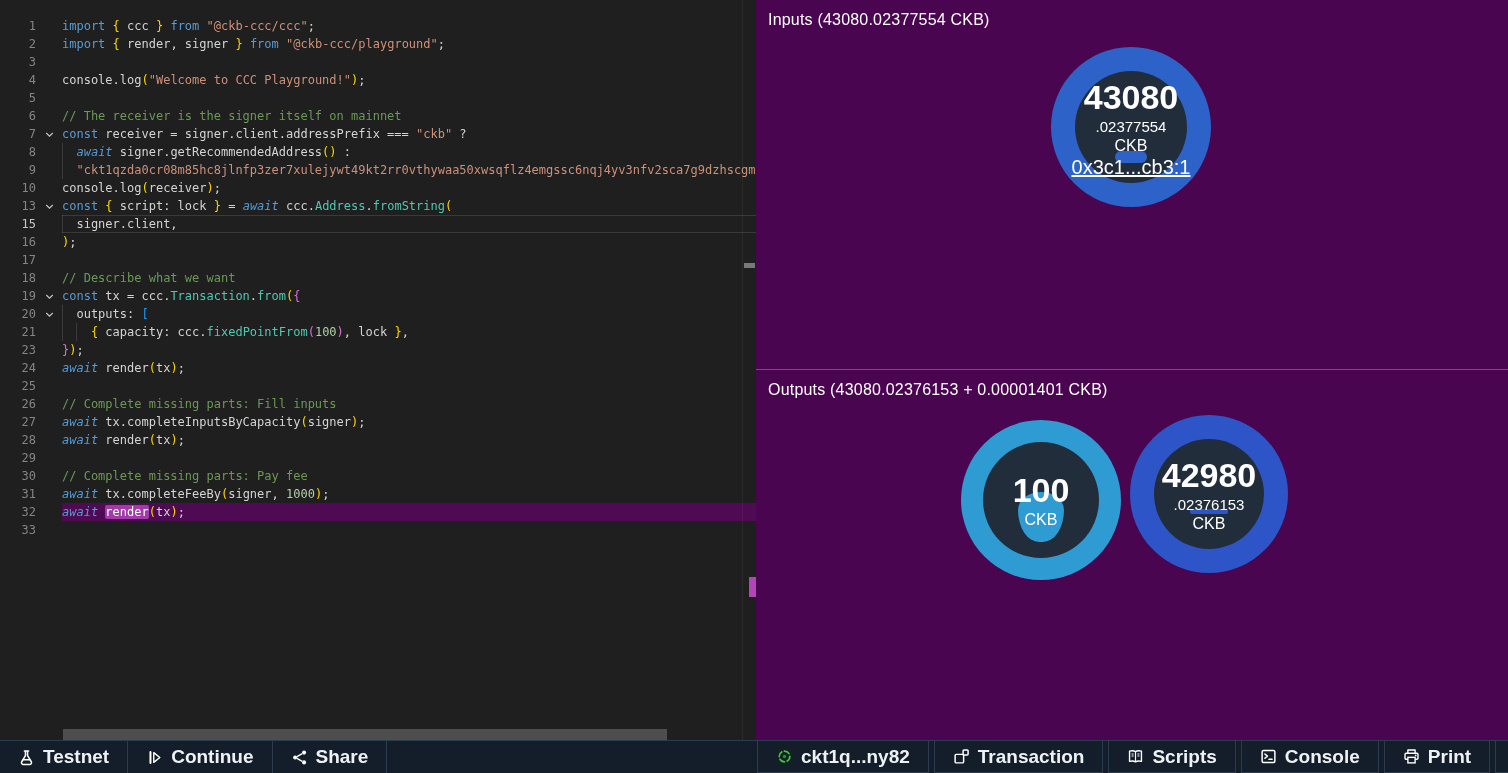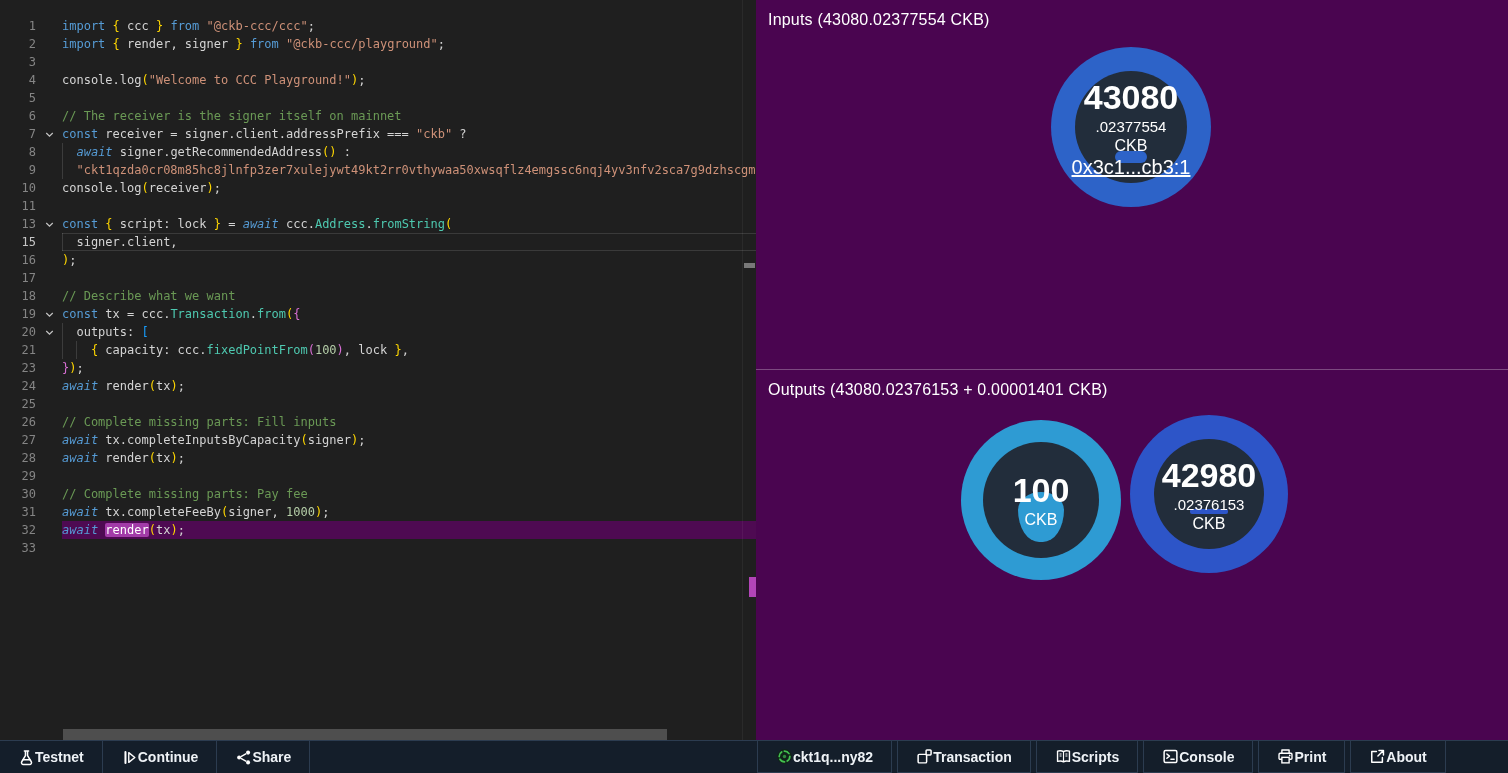--- a/index.html
+++ b/index.html
@@ -55,22 +55,22 @@
   .unit{font-size:16px;line-height:20px;}
   .cell-link{font-size:20px;line-height:22px;color:#fff;text-decoration:underline;cursor:pointer;}
   .fill{position:absolute;left:50%;transform:translateX(-50%);z-index:1;}
   .fill-pill{width:32px;height:12px;border-radius:6px;top:104px;}
   .fill-blob{width:46px;height:50px;border-radius:50% 50% 46% 46%/36% 36% 64% 64%;top:72px;}
   .fill-bar{width:38px;height:5px;border-radius:2px;top:94px;}
   
   .bottombar{position:absolute;left:0;top:740px;width:1508px;height:33px;background:var(--bar_bg,#141e2a);border-top:1px solid #2c3c50;box-sizing:border-box;}
   .bar-left{position:absolute;left:0;top:0;height:100%;display:flex;}
   .bar-right{position:absolute;left:757px;top:0;height:100%;display:flex;gap:5px;}
-  .bar-btn{display:flex;align-items:center;gap:0;padding:0 18px;font-family:"Liberation Sans",sans-serif;
-    font-size:14px;font-weight:700;color:#eef2f6;background:transparent;border:none;cursor:pointer;height:100%;box-sizing:border-box;white-space:nowrap;}
+  .bar-btn{display:flex;align-items:center;gap:8px;padding:0 18px;font-family:"Liberation Sans",sans-serif;
+    font-size:19px;font-weight:700;color:#eef2f6;background:transparent;border:none;cursor:pointer;height:100%;box-sizing:border-box;white-space:nowrap;}
   .bar-left .bar-btn{border-right:1px solid #2c3c50;}
   .bar-right .bar-btn{border:1px solid #2c3c50;border-top:none;}
   .icon{width:17px;height:17px;display:inline-flex;flex:none;}
   .icon svg{width:100%;height:100%;}
 </style>
 </head>
 <body>
 
 <div class="editor">
   <div class="code-lines">
@@ -79,21 +79,20 @@
       <div class="row"><span class="lnum">3</span><span class="fold"></span><span class="code"></span></div>
       <div class="row"><span class="lnum">4</span><span class="fold"></span><span class="code"><span class="tok-p">console.log</span><span class="tok-g">(</span><span class="tok-s">"Welcome to CCC Playground!"</span><span class="tok-g">)</span><span class="tok-p">;</span></span></div>
       <div class="row"><span class="lnum">5</span><span class="fold"></span><span class="code"></span></div>
       <div class="row"><span class="lnum">6</span><span class="fold"></span><span class="code"><span class="tok-c">// The receiver is the signer itself on mainnet</span></span></div>
       <div class="row"><span class="lnum">7</span><span class="fold"><svg viewBox="0 0 16 16">
             <path d="M4 6.2 8 10l4-3.8" stroke="#c5c5c5" fill="none" stroke-width="1.5"></path>
           </svg></span><span class="code"><span class="tok-k">const</span><span class="tok-p"> receiver = signer.client.addressPrefix === </span><span class="tok-s">"ckb"</span><span class="tok-p"> ?</span></span></div>
       <div class="row"><span class="lnum">8</span><span class="fold"></span><span class="code"><span class="guide" style="left: 0px;"></span><span class="tok-p">  </span><span class="tok-ki">await</span><span class="tok-p"> signer.getRecommendedAddress</span><span class="tok-g">()</span><span class="tok-p"> :</span></span></div>
       <div class="row"><span class="lnum">9</span><span class="fold"></span><span class="code"><span class="guide" style="left: 0px;"></span><span class="tok-p">  </span><span class="tok-s">"ckt1qzda0cr08m85hc8jlnfp3zer7xulejywt49kt2rr0vthywaa50xwsqflz4emgssc6nqj4yv3nfv2sca7g9dzhscgm</span></span></div>
       <div class="row"><span class="lnum">10</span><span class="fold"></span><span class="code"><span class="tok-p">console.log</span><span class="tok-g">(</span><span class="tok-p">receiver</span><span class="tok-g">)</span><span class="tok-p">;</span></span></div>
-      <div class="row"><span class="lnum">11</span><span class="fold"></span><span class="code"></span></div>
       <div class="row"><span class="lnum">13</span><span class="fold"><svg viewBox="0 0 16 16">
             <path d="M4 6.2 8 10l4-3.8" stroke="#c5c5c5" fill="none" stroke-width="1.5"></path>
           </svg></span><span class="code"><span class="tok-k">const</span><span class="tok-p"> </span><span class="tok-g">{</span><span class="tok-p"> script: lock </span><span class="tok-g">}</span><span class="tok-p"> = </span><span class="tok-ki">await</span><span class="tok-p"> ccc.</span><span class="tok-t">Address</span><span class="tok-p">.</span><span class="tok-t">fromString</span><span class="tok-g">(</span></span></div>
       <div class="row current"><span class="lnum">15</span><span class="fold"></span><span class="code"><span class="guide" style="left: 0px;"></span><span class="tok-p">  signer.client,</span></span></div>
       <div class="row"><span class="lnum">16</span><span class="fold"></span><span class="code"><span class="tok-g">)</span><span class="tok-p">;</span></span></div>
       <div class="row"><span class="lnum">17</span><span class="fold"></span><span class="code"></span></div>
       <div class="row"><span class="lnum">18</span><span class="fold"></span><span class="code"><span class="tok-c">// Describe what we want</span></span></div>
       <div class="row"><span class="lnum">19</span><span class="fold"><svg viewBox="0 0 16 16">
             <path d="M4 6.2 8 10l4-3.8" stroke="#c5c5c5" fill="none" stroke-width="1.5"></path>
           </svg></span><span class="code"><span class="tok-k">const</span><span class="tok-p"> tx = ccc.</span><span class="tok-t">Transaction</span><span class="tok-p">.</span><span class="tok-t">from</span><span class="tok-g">(</span><span class="tok-m">{</span></span></div>

